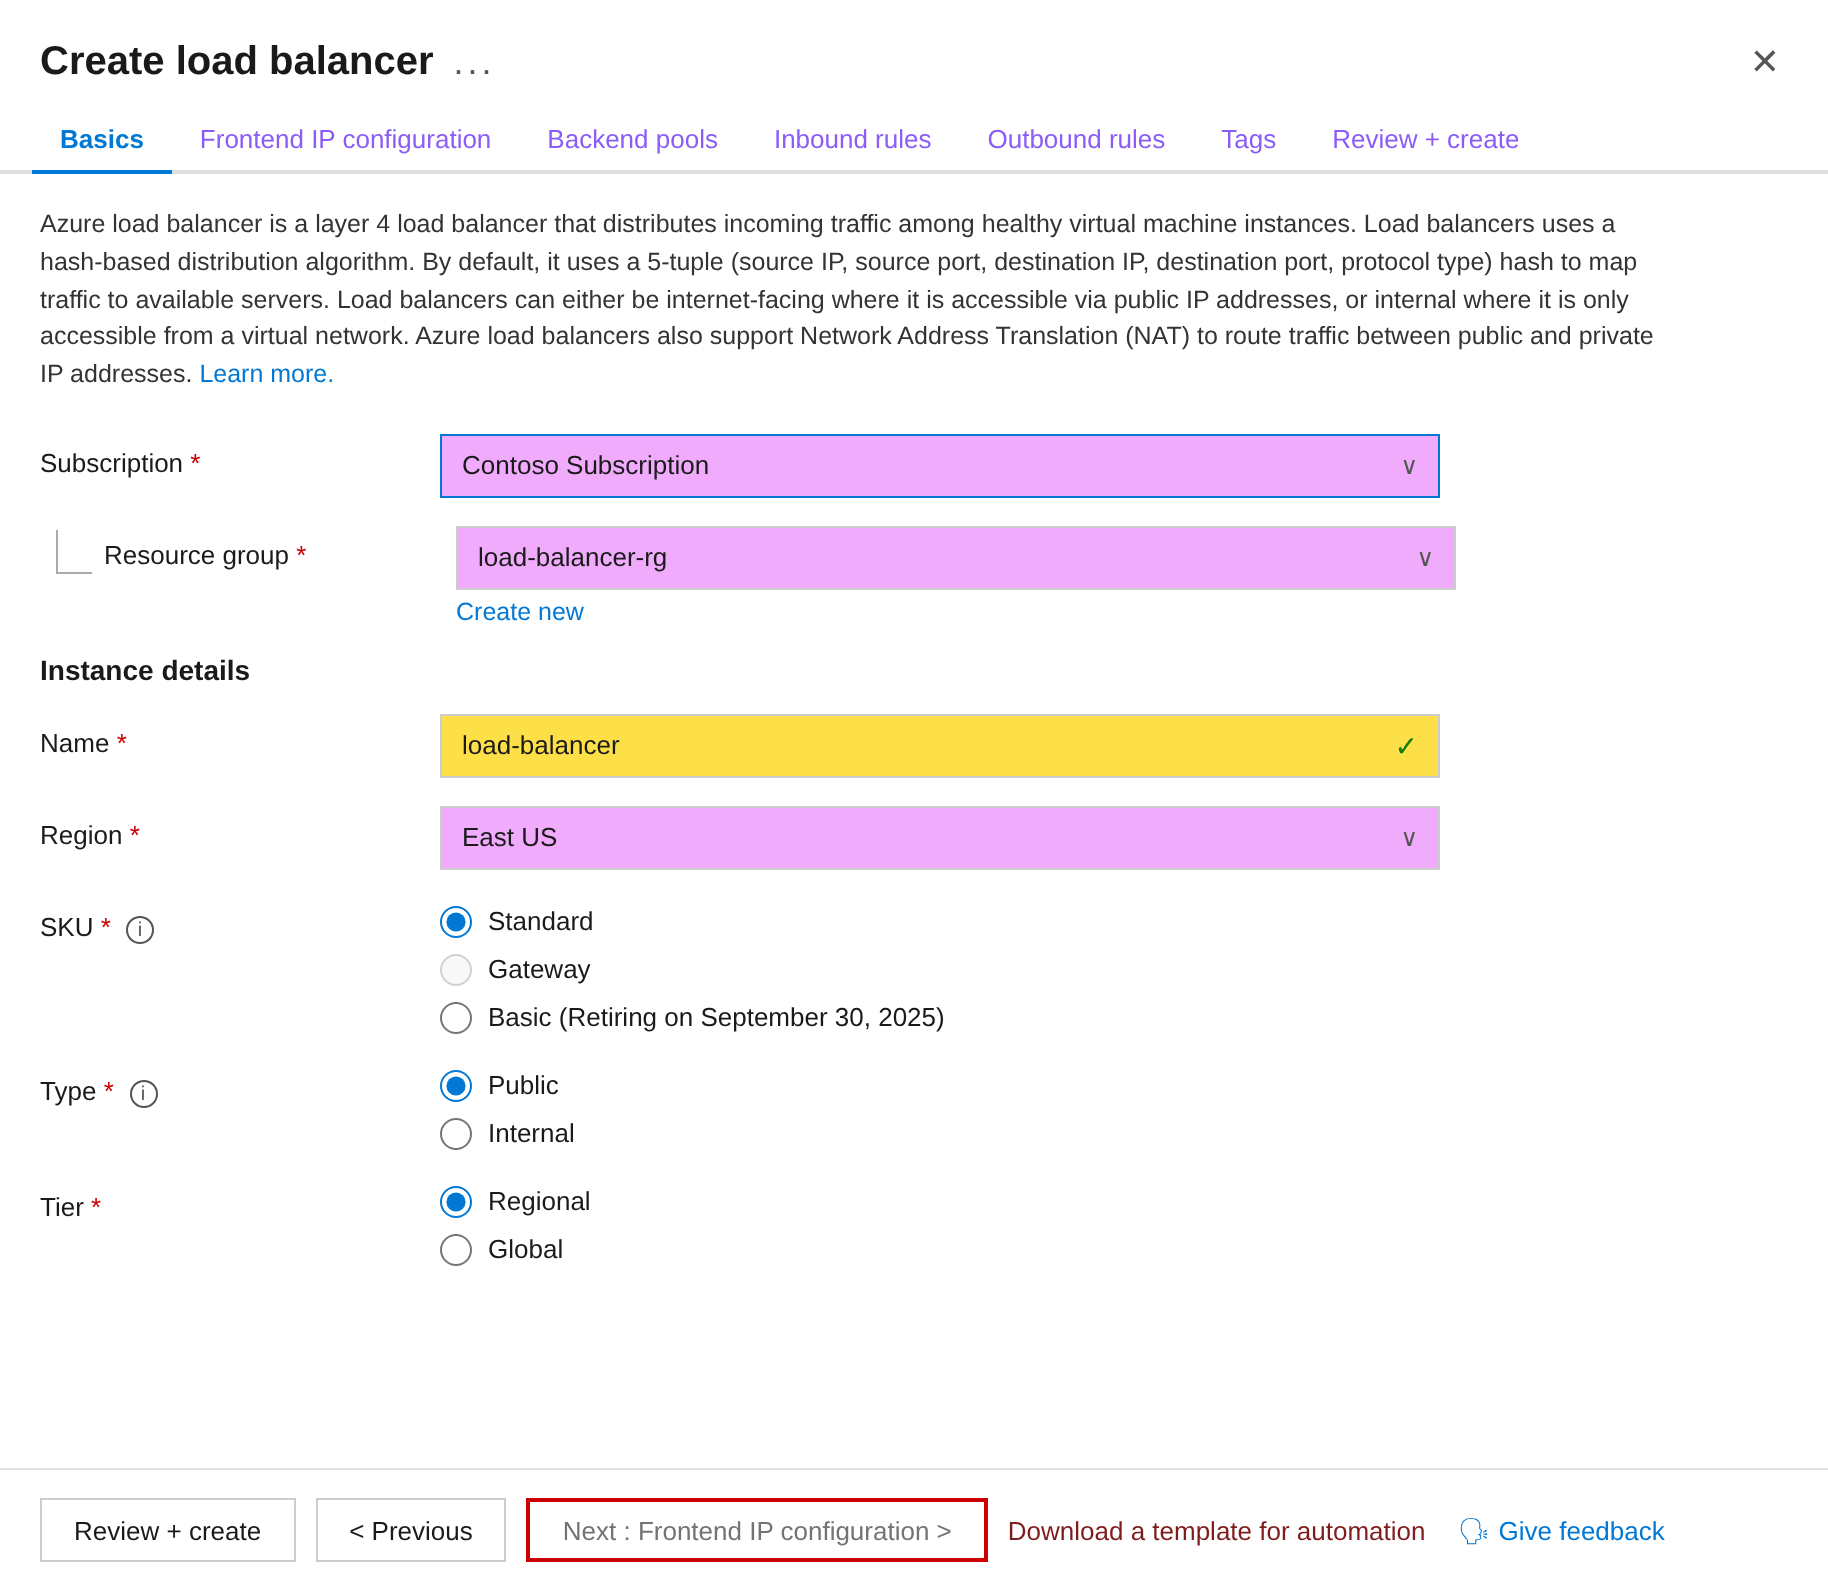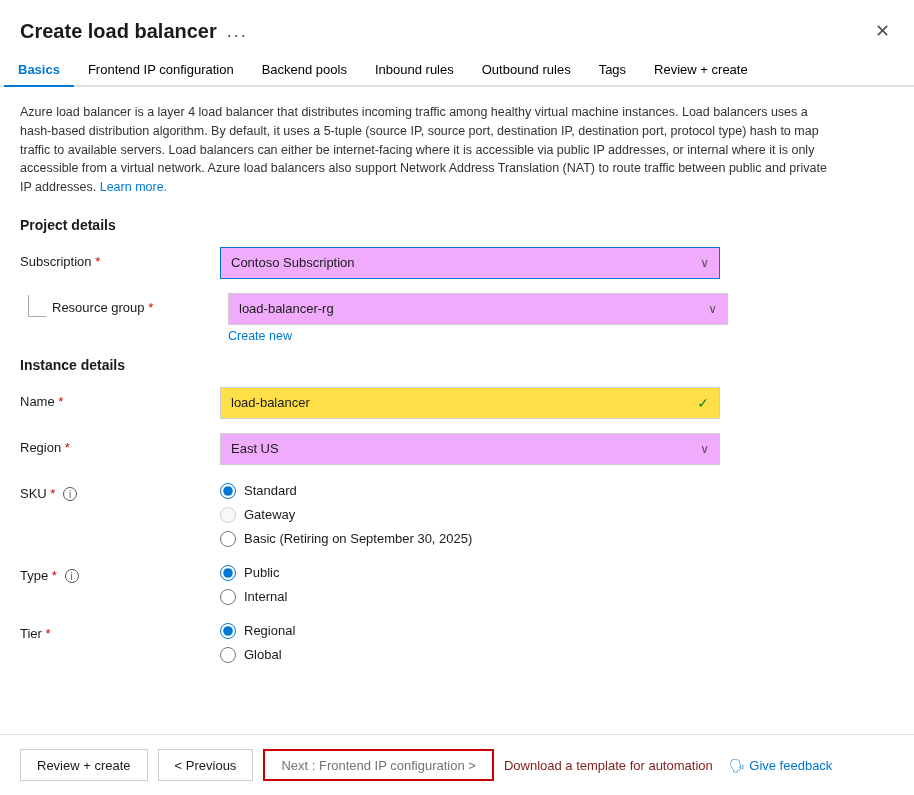--- a/index.html
+++ b/index.html
@@ -5,22 +5,22 @@
     * { box-sizing: border-box; margin: 0; padding: 0; }
     body { font-family: 'Segoe UI', Arial, sans-serif; font-size: 13px; color: #1a1a1a; background: #fff; width: 914px; min-height: 795px; position: relative; }
 
     .dialog { width: 914px; min-height: 795px; background: #fff; display: flex; flex-direction: column; }
 
     .dialog-header { display: flex; align-items: center; justify-content: space-between; padding: 16px 20px 8px 20px; }
     .dialog-title { font-size: 20px; font-weight: 600; color: #1a1a1a; display: flex; align-items: center; gap: 8px; }
     .dialog-title-dots { font-size: 18px; color: #555; letter-spacing: 2px; }
     .close-btn { font-size: 18px; color: #555; cursor: pointer; border: none; background: none; padding: 4px; }
 
-    .tabs { display: flex; align-items: flex-end; border-bottom: 2px solid #e0e0e0; padding: 0 4px; gap: 0; }
-    .tab { padding: 8px 14px; font-size: 13px; color: #000000; cursor: pointer; border-bottom: 2px solid transparent; margin-bottom: -2px; white-space: nowrap; }
+    .tabs { display: flex; align-items: flex-end; border-bottom: 2px solid #e0e0e0; padding: 0 16px; gap: 0; }
+    .tab { padding: 8px 14px; font-size: 13px; color: #8b5cf6; cursor: pointer; border-bottom: 2px solid transparent; margin-bottom: -2px; white-space: nowrap; }
     .tab.active { color: #0078d4; border-bottom: 2px solid #0078d4; font-weight: 600; }
 
     .content { flex: 1; padding: 16px 20px; overflow-y: auto; }
 
     .description { font-size: 12.5px; color: #333; line-height: 1.5; margin-bottom: 20px; max-width: 820px; }
     .description a { color: #0078d4; text-decoration: none; }
 
     .section-title { font-size: 14px; font-weight: 600; color: #1a1a1a; margin-bottom: 14px; margin-top: 4px; }
 
     .form-row { display: flex; align-items: flex-start; margin-bottom: 14px; }
@@ -73,21 +73,20 @@
     <div class="tab">Review + create</div>
   </div>
 
   <div class="content">
 
     <p class="description">
       <span>Azure load balancer is a layer 4 load balancer that distributes incoming traffic among healthy virtual machine instances. Load balancers uses a hash-based distribution algorithm. By default, it uses a 5-tuple (source IP, source port, destination IP, destination port, protocol type) hash to map traffic to available servers. Load balancers can either be internet-facing where it is accessible via public IP addresses, or internal where it is only accessible from a virtual network. Azure load balancers also support Network Address Translation (NAT) to route traffic between public and private IP addresses.</span>
       <a href="#">Learn more.</a>
     </p>
 
-    <div class="section-title">Project details</div>
 
     <div class="form-row">
       <div class="form-label">
         <span>Subscription</span> <span class="required">*</span>
       </div>
       <div class="form-control">
         <div class="select-box">
           <span>Contoso Subscription</span>
           <span class="chevron">∨</span>
         </div>

